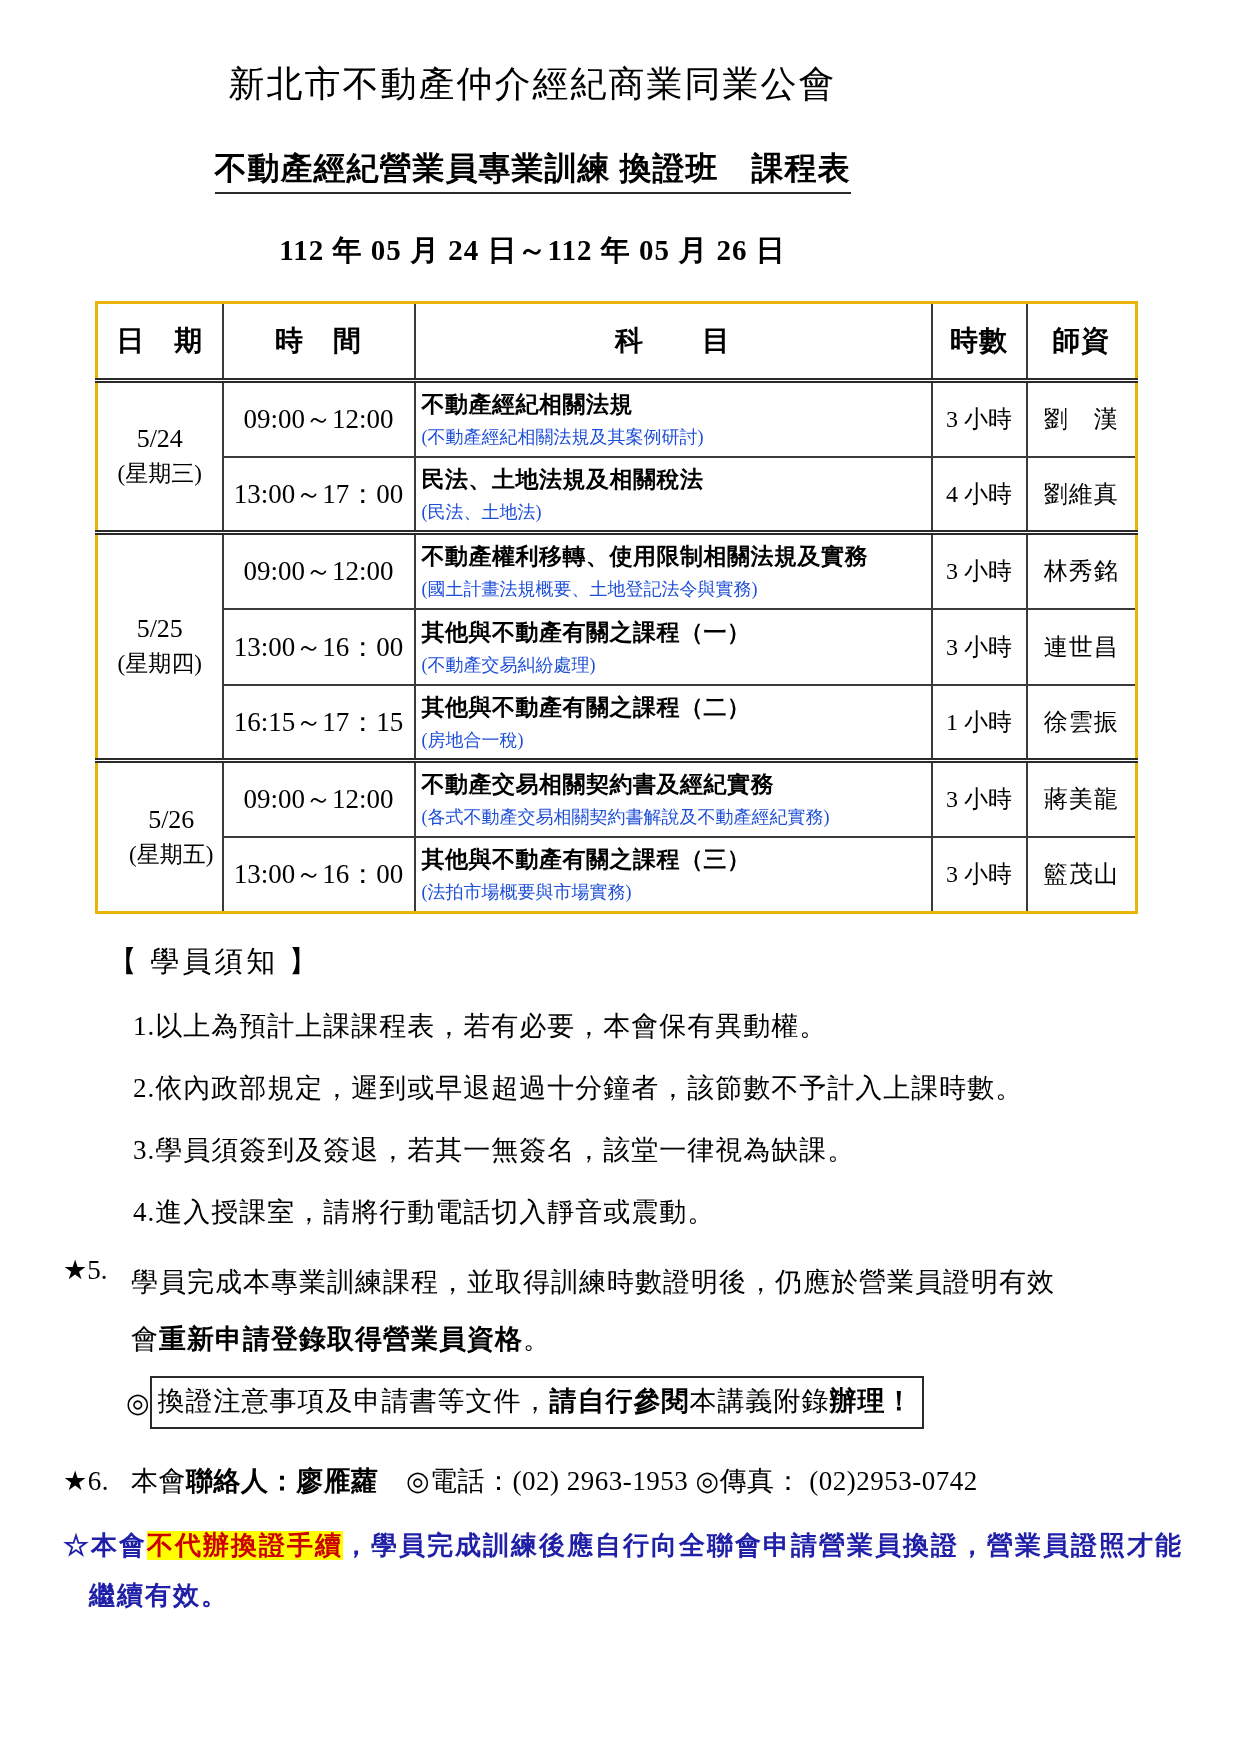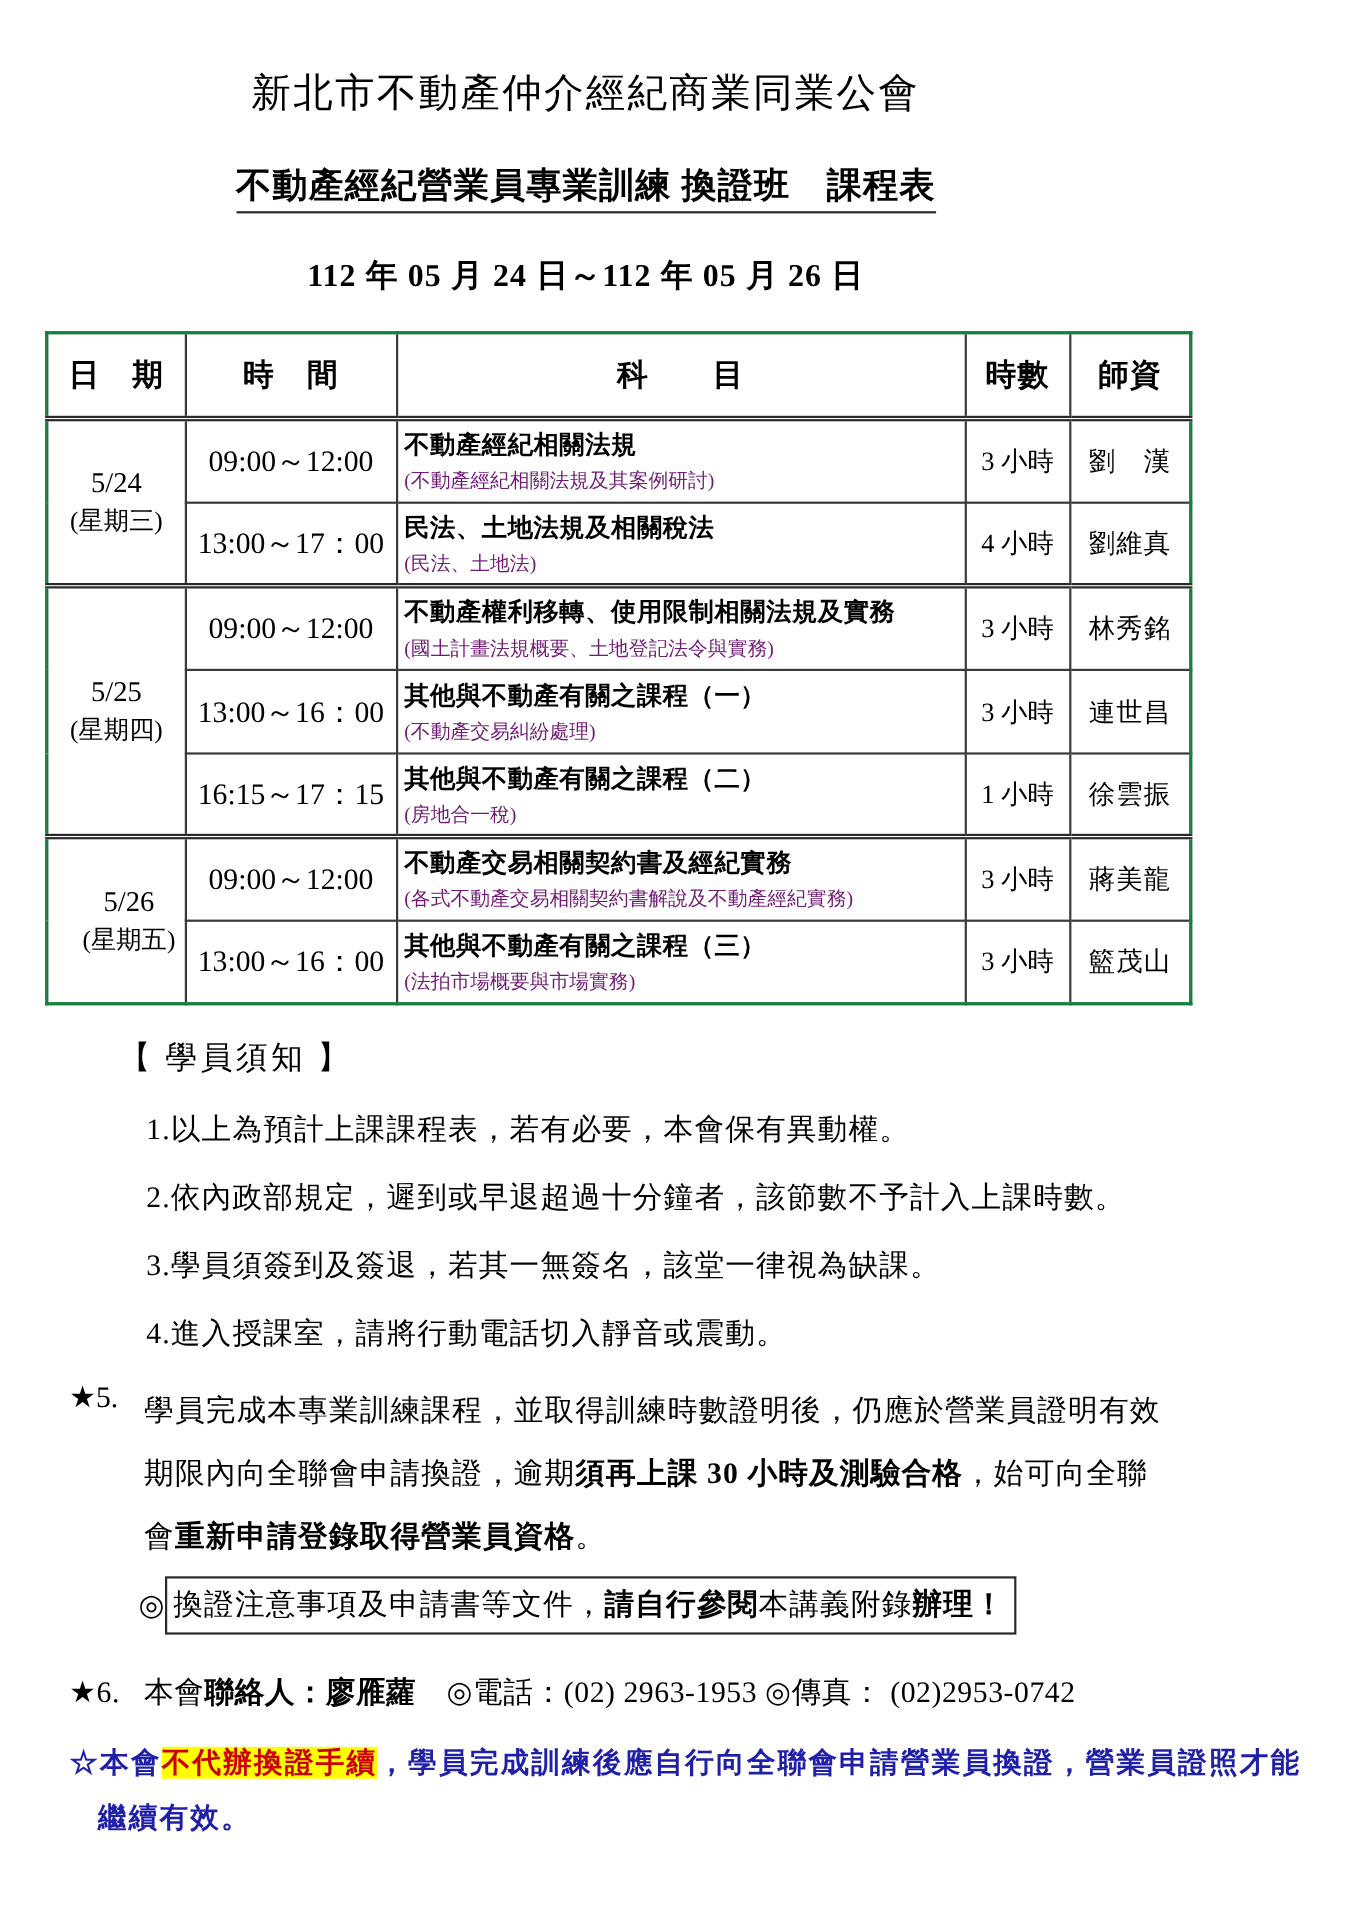--- a/index.html
+++ b/index.html
@@ -9,35 +9,35 @@
     overflow:hidden;position:relative;
   }
   .titles{padding-top:60px;margin-left:10px;width:1045px;text-align:center;}
   .title{font-size:36px;font-weight:normal;letter-spacing:2px;}
   .subtitle{margin-top:38px;font-size:32px;font-weight:bold;}
   .subtitle .u{border-bottom:2px solid #2a2a2a;padding-bottom:6px;letter-spacing:1px;}
   .daterange{margin-top:40px;font-size:29px;font-weight:bold;letter-spacing:1px;}
 
   table.course{
     border-collapse:collapse;table-layout:fixed;width:1040px;
-    margin:30px 0 0 41px;border:3px solid #15803d;
+    margin:30px 0 0 95px;border:3px solid #eab308;
   }
   .course th,.course td{border:2px solid #3a3a3a;overflow:hidden;}
   .course thead th{
     height:72px;font-size:28px;font-weight:bold;letter-spacing:1px;
     border-bottom:5px double #2a2a2a;background:#fff;
   }
   .course tbody tr{height:76px;}
   .c-date{text-align:center;vertical-align:middle;}
   .date-main{font-size:26px;}
   .date-weekday{font-size:23px;margin-top:4px;}
   .c-time{text-align:center;font-size:27px;vertical-align:middle;}
   .c-subject{padding:5px 6px;vertical-align:middle;}
   .subject-title{font-size:23px;font-weight:bold;letter-spacing:0.5px;}
-  .subject-note{font-size:18px;margin-top:5px;color:#701a75;}
+  .subject-note{font-size:18px;margin-top:5px;color:#1d4ed8;}
   .c-hours{text-align:center;font-size:24px;vertical-align:middle;}
   .c-teacher{text-align:center;font-size:24px;vertical-align:middle;letter-spacing:1px;}
   tr.group-end td, td.c-date{border-bottom:5px double #2a2a2a;}
   td.no-dbl{border-bottom:2px solid #3a3a3a;padding-left:24px;}
 
   .notes{margin-left:63px;margin-top:28px;width:1140px;}
   .notes-heading{margin-left:45px;font-size:29px;letter-spacing:3px;margin-top:20px;}
   .note-item{margin-left:70px;font-size:27px;margin-top:26px;letter-spacing:1px;}
   .note5{display:flex;margin-top:24px;}
   .marker{width:68px;font-size:27px;flex:0 0 auto;}
@@ -166,21 +166,20 @@
         <div class="note-item">1.以上為預計上課課程表，若有必要，本會保有異動權。</div>
         <div class="note-item">2.依內政部規定，遲到或早退超過十分鐘者，該節數不予計入上課時數。</div>
         <div class="note-item">3.學員須簽到及簽退，若其一無簽名，該堂一律視為缺課。</div>
         <div class="note-item">4.進入授課室，請將行動電話切入靜音或震動。</div>
       </div>
 
     <div class="note5">
       <span class="marker">★5.</span>
       <div id="note5-lines">
           <div class="n5line"><span>學員完成本專業訓練課程，並取得訓練時數證明後，仍應於營業員證明有效</span></div>
-          <div class="n5line"><span>期限內向全聯會申請換證，逾期</span><span class="b">須再上課 30 小時及測驗合格</span><span>，始可向全聯</span></div>
           <div class="n5line"><span>會</span><span class="b">重新申請登錄取得營業員資格</span><span>。</span></div>
         </div>
     </div>
 
     <div class="boxnote">
       <span>◎</span>
         <span class="boxframe" id="box-segs"><span>換證注意事項及申請書等文件，</span><span class="b">請自行參閱</span><span>本講義附錄</span><span class="b">辦理！</span></span>
     </div>
 
     <div class="note6">

